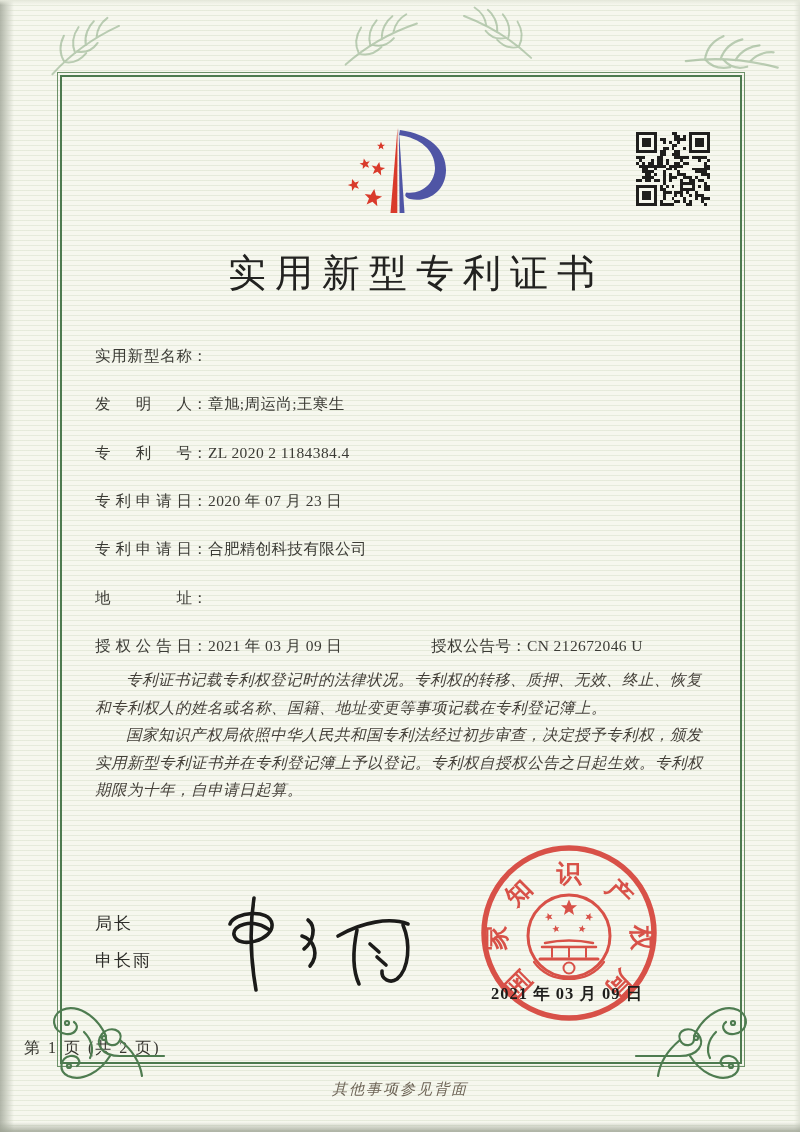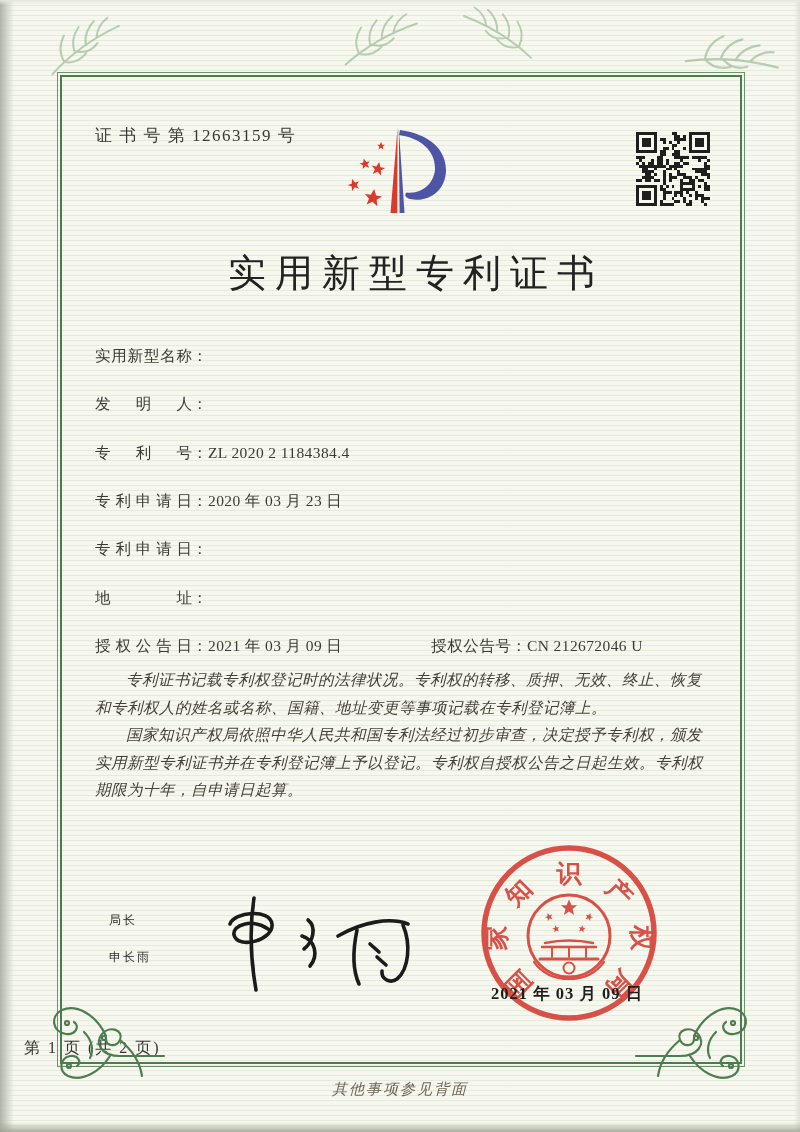--- a/index.html
+++ b/index.html
@@ -36,22 +36,22 @@
   .flabel{display:inline-block;width:97px;text-align:justify;text-align-last:justify;flex:0 0 97px;}
   .fcolon{flex:0 0 16px;}
   .fvalue{flex:1 1 auto;letter-spacing:.4px;}
   .fpair2{position:absolute;left:328px;top:0;display:flex;line-height:26px;margin-left:8px;}
   .fpair2 .flabel{width:80px;flex:0 0 80px;}
 
   .paras{position:absolute;left:95px;top:666px;width:618px;}
   .paras p{margin:0;text-indent:2em;font-size:15.5px;line-height:27.5px;color:#45413a;
     font-style:italic;letter-spacing:.5px;}
 
-  .officer{position:absolute;left:109px;font-family:"Liberation Sans","DejaVu Sans",sans-serif;
-    font-size:12px;color:#2e2e2a;letter-spacing:2px;}
+  .officer{position:absolute;left:95px;font-family:"Liberation Sans","DejaVu Sans",sans-serif;
+    font-size:17px;color:#2e2e2a;letter-spacing:2px;}
   .officer-title{top:912px;}
   .officer-name{top:949px;}
   .signature{position:absolute;left:210px;top:884px;width:235px;height:114px;}
 
   .seal{position:absolute;left:478px;top:842px;width:182px;height:182px;opacity:.93;}
   .seal text{font-family:"Liberation Serif","DejaVu Serif",serif;font-weight:bold;}
   .seal-date{position:absolute;left:491px;top:983px;font-size:16.5px;font-weight:600;
     color:#1e1e1c;letter-spacing:1px;}
 
   .page-info{position:absolute;left:0;top:1038px;width:100%;
@@ -103,21 +103,20 @@
     </svg>
   <svg class="fern" style="left:455px;top:8px;transform:rotate(6deg) scaleX(-1)" width="84" height="50" viewBox="0 0 84 52">
       <use href="#fernleaf"></use>
     </svg>
   <svg class="fern" style="left:688px;top:26px;transform:rotate(30deg)" width="94" height="70" viewBox="0 0 84 52">
       <use href="#fernleaf"></use>
     </svg>
 
   <div class="frame"></div>
 
-  <div class="cert-no">证 书 号 第 12663159 号</div>
 
   <svg class="logo" viewBox="0 0 136 118">
     <g fill="#d93a2b">
       <use href="#star" transform="translate(51,32) scale(0.42)"></use>
       <use href="#star" transform="translate(35,50) scale(0.55) rotate(-12)"></use>
       <use href="#star" transform="translate(48,55) scale(0.72) rotate(10)"></use>
       <use href="#star" transform="translate(24,71) scale(0.62) rotate(-18)"></use>
       <use href="#star" transform="translate(43,84) scale(0.92) rotate(8)"></use>
       <path d="M67.5,14 L60.5,99 L67.3,99 Z"></path>
     </g>
@@ -341,34 +340,36 @@
   <div class="title">实用新型专利证书</div>
 
   <div class="fields">
     <div class="frow" style="top:343px">
       <span class="flabel">实用新型名称</span>
         <span class="fcolon">：</span>
     </div>
     <div class="frow" style="top:391px">
       <span class="flabel">发明人</span>
         <span class="fcolon">：</span>
+      <span class="fvalue">章旭;周运尚;王寒生</span>
     </div>
     <div class="frow" style="top:440px">
       <span class="flabel">专利号</span>
         <span class="fcolon">：</span>
       <span class="fvalue">ZL 2020 2 1184384.4</span>
     </div>
     <div class="frow" style="top:488px">
       <span class="flabel">专利申请日</span>
         <span class="fcolon">：</span>
-      <span class="fvalue">2020 年 03 月 23 日</span>
+      <span class="fvalue">2020 年 07 月 23 日</span>
     </div>
     <div class="frow" style="top:536px">
       <span class="flabel">专利申请日</span>
         <span class="fcolon">：</span>
+      <span class="fvalue">合肥精创科技有限公司</span>
     </div>
     <div class="frow" style="top:585px">
       <span class="flabel">地址</span>
         <span class="fcolon">：</span>
     </div>
     <div class="frow" style="top:633px">
       <span class="flabel">授权公告日</span>
         <span class="fcolon">：</span>
       <span class="fvalue">2021 年 03 月 09 日</span>
       <span class="fpair2">

